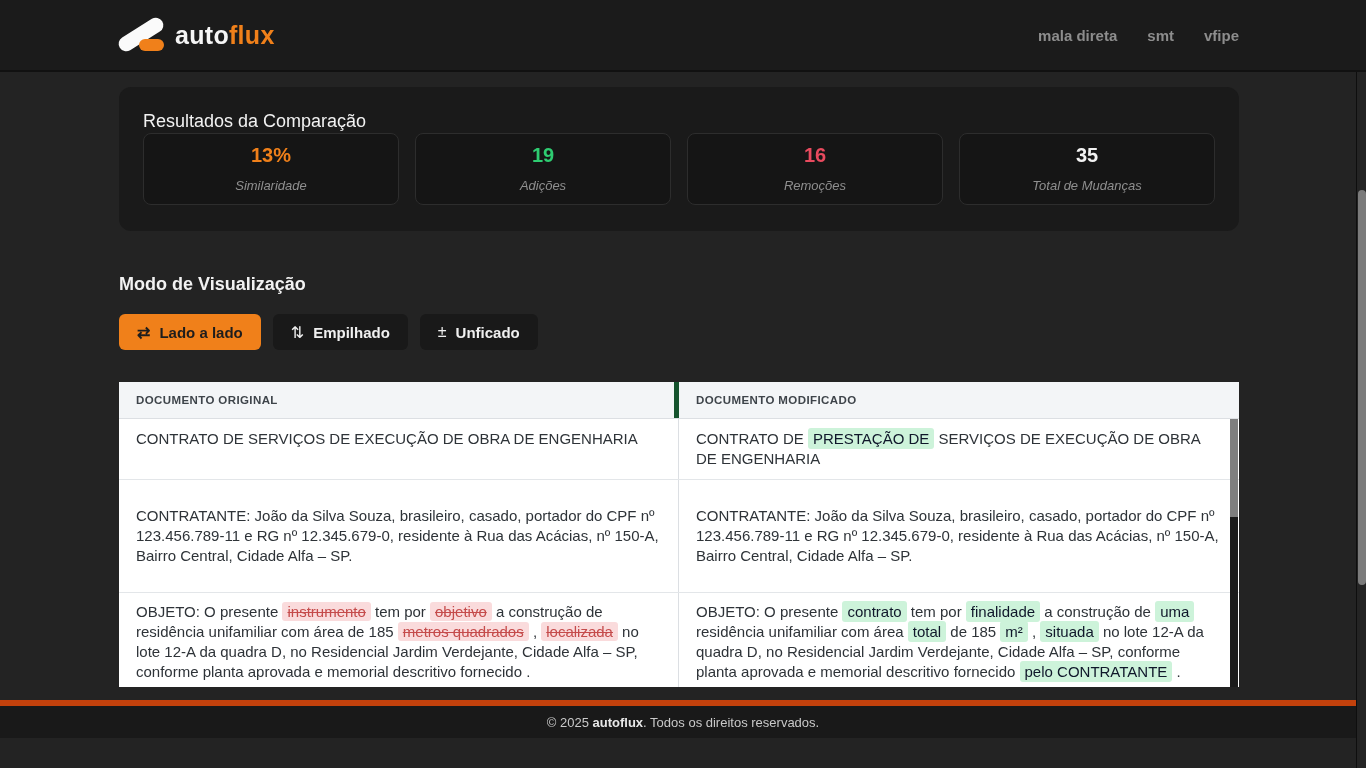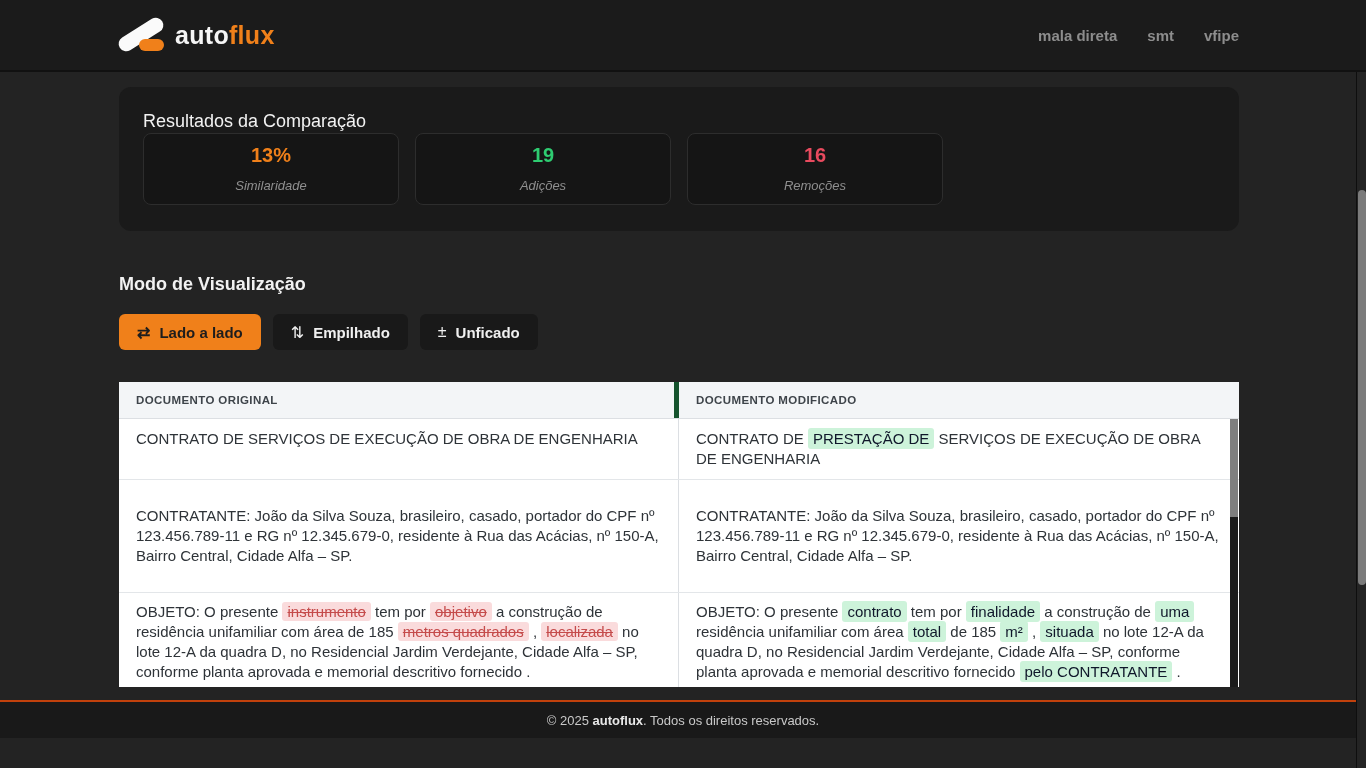--- a/index.html
+++ b/index.html
@@ -83,21 +83,21 @@
   .hl-del { background: #fadbdc; color: #c54b4b; padding: 1px 5px; border-radius: 3px; text-decoration: line-through; }
 
   .table-scrollbar {
     position: absolute; right: 1px; top: 37px; bottom: 0; width: 8px;
     background: #1b1b1b;
   }
   .table-scroll-thumb { position: absolute; top: 0; left: 0; width: 8px; height: 98px; background: #7f7f7f; }
 
   
   .app-footer {
-    margin-top: 13px; height: 38px; background: #191919; border-top: 2px solid #c2410c;
+    margin-top: 13px; height: 38px; background: #191919; border-top: 6px solid #c2410c;
     display: flex; align-items: center; justify-content: center;
   }
   .footer-text { font-size: 13px; color: #c9c9c9; }
   .footer-text .brand { font-weight: bold; color: #e8e8e8; }
 
   
   .page-scrollbar {
     position: absolute; right: 0; top: 72px; height: 696px; width: 10px;
     background: #242424; border-left: 1px solid #0e0e0e;
   }
@@ -134,20 +134,24 @@
         <div class="stat-value" style="color: rgb(240, 128, 26);">13%</div>
         <div class="stat-label">Similaridade</div>
       </div>
       <div class="stat-box">
         <div class="stat-value" style="color: rgb(46, 204, 113);">19</div>
         <div class="stat-label">Adições</div>
       </div>
       <div class="stat-box">
         <div class="stat-value" style="color: rgb(232, 74, 94);">16</div>
         <div class="stat-label">Remoções</div>
+      </div>
+      <div class="stat-box">
+        <div class="stat-value" style="color: rgb(242, 242, 242);">35</div>
+        <div class="stat-label">Total de Mudanças</div>
       </div>
     </div>
   </section>
 
   <h2 class="mode-title">Modo de Visualização</h2>
   <div class="mode-buttons">
     <button class="mode-btn active">
       <span class="btn-icon">⇄</span>
       <span>Lado a lado</span>
     </button>

